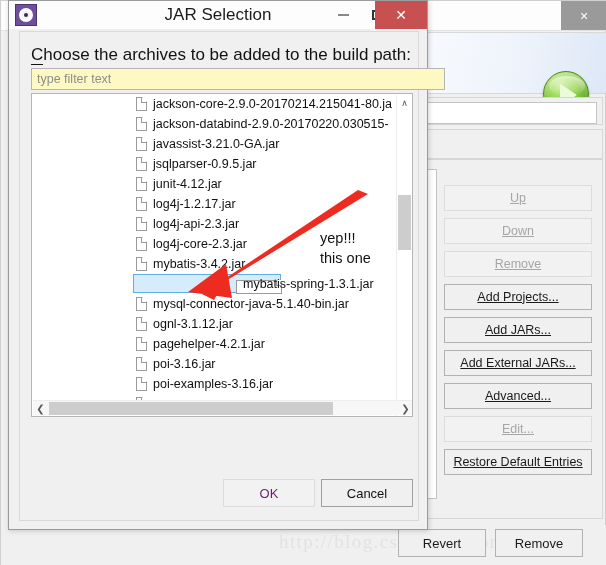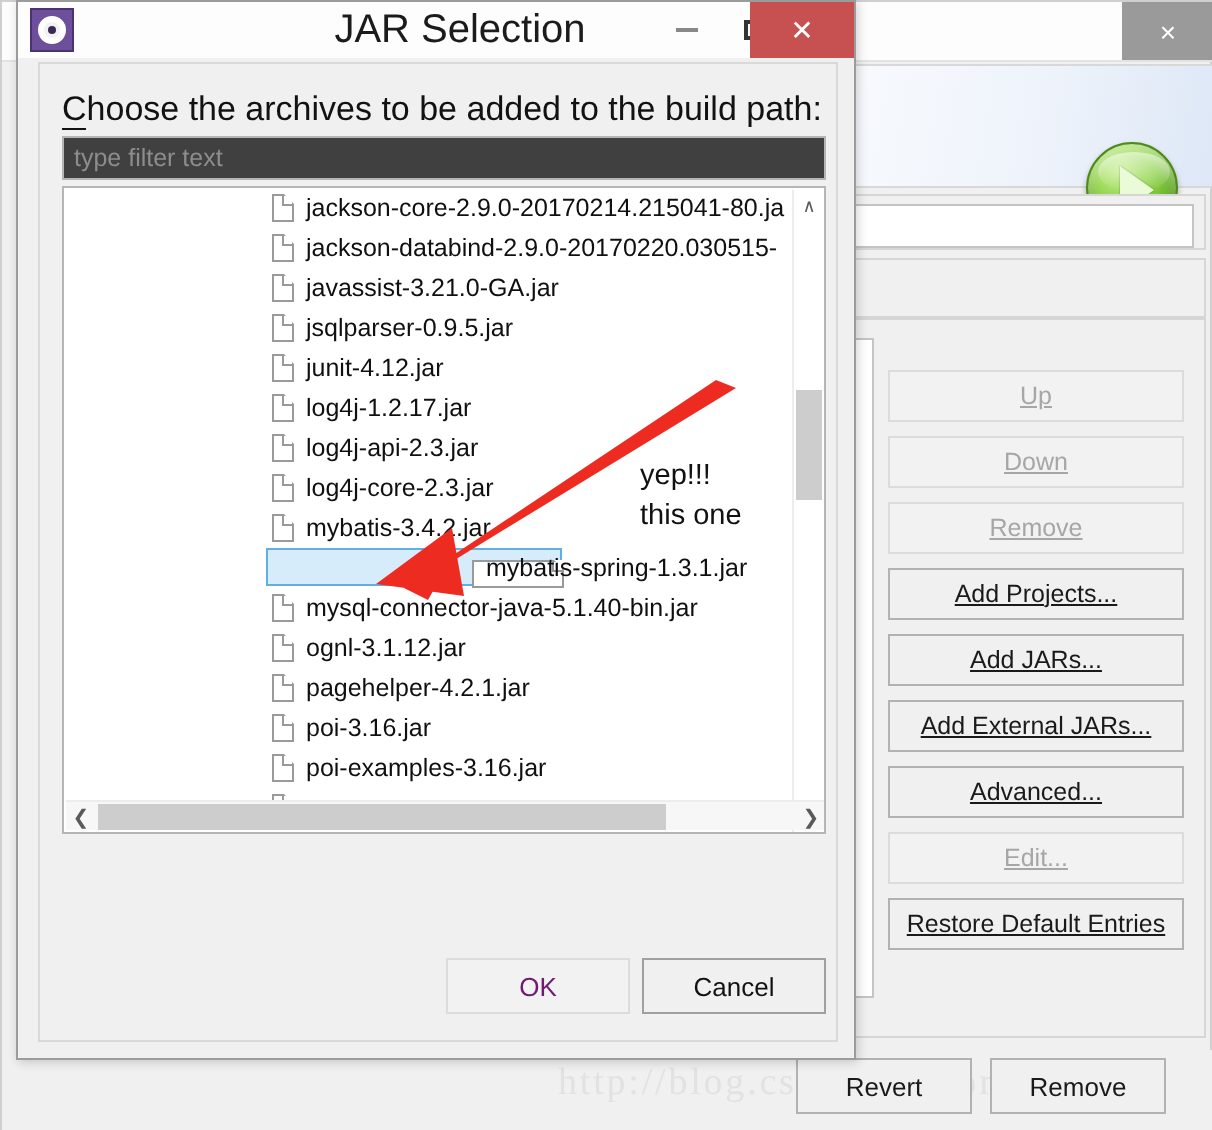--- a/index.html
+++ b/index.html
@@ -171,24 +171,24 @@
     border: 3px solid #ffffff;
     box-shadow: 0 0 0 1px #6d4f9c;
     position: relative;
   }
   .dlg-icon .gear::after {
     content: ""; position: absolute;
     left: 2px; top: 2px; width: 4px; height: 4px;
     border-radius: 50%; background: #3a2a55;
   }
   .dlg-title {
-    position: absolute; left: 12px; top: 0;
+    position: absolute; left: 0; top: 0;
     width: 418px; height: 28px;
     display: flex; align-items: center; justify-content: center;
-    font-size: 20px;
+    font-size: 17px;
     color: #1b1b1b;
   }
   .dlg-min, .dlg-max, .dlg-close {
     position: absolute; top: 0;
     height: 28px;
     display: flex; align-items: center; justify-content: center;
     font-size: 12px;
   }
   .dlg-min { left: 318px; width: 32px; color: #666; }
   .dlg-max { left: 352px; width: 32px; color: #333; }
@@ -203,22 +203,22 @@
     border: 1px solid #d9d9d9;
   }
   .dlg-label {
     position: absolute; left: 22px; top: 44px;
     font-size: 17px; color: #121212;
   }
   .dlg-label u { text-decoration: none; border-bottom: 1px solid #121212; }
 
   .filter-input {
     position: absolute; left: 22px; top: 67px;
-    width: 382px; height: 22px;
-    background: #404040;
+    width: 414px; height: 22px;
+    background: #fef9c3;
     border: 1px solid #b5b5b5;
     font-size: 12.5px;
     color: #8d8d8d;
     padding: 0 5px;
     display: flex; align-items: center;
   }
 
   .list-frame {
     position: absolute; left: 22px; top: 92px;
     width: 382px; height: 324px;

